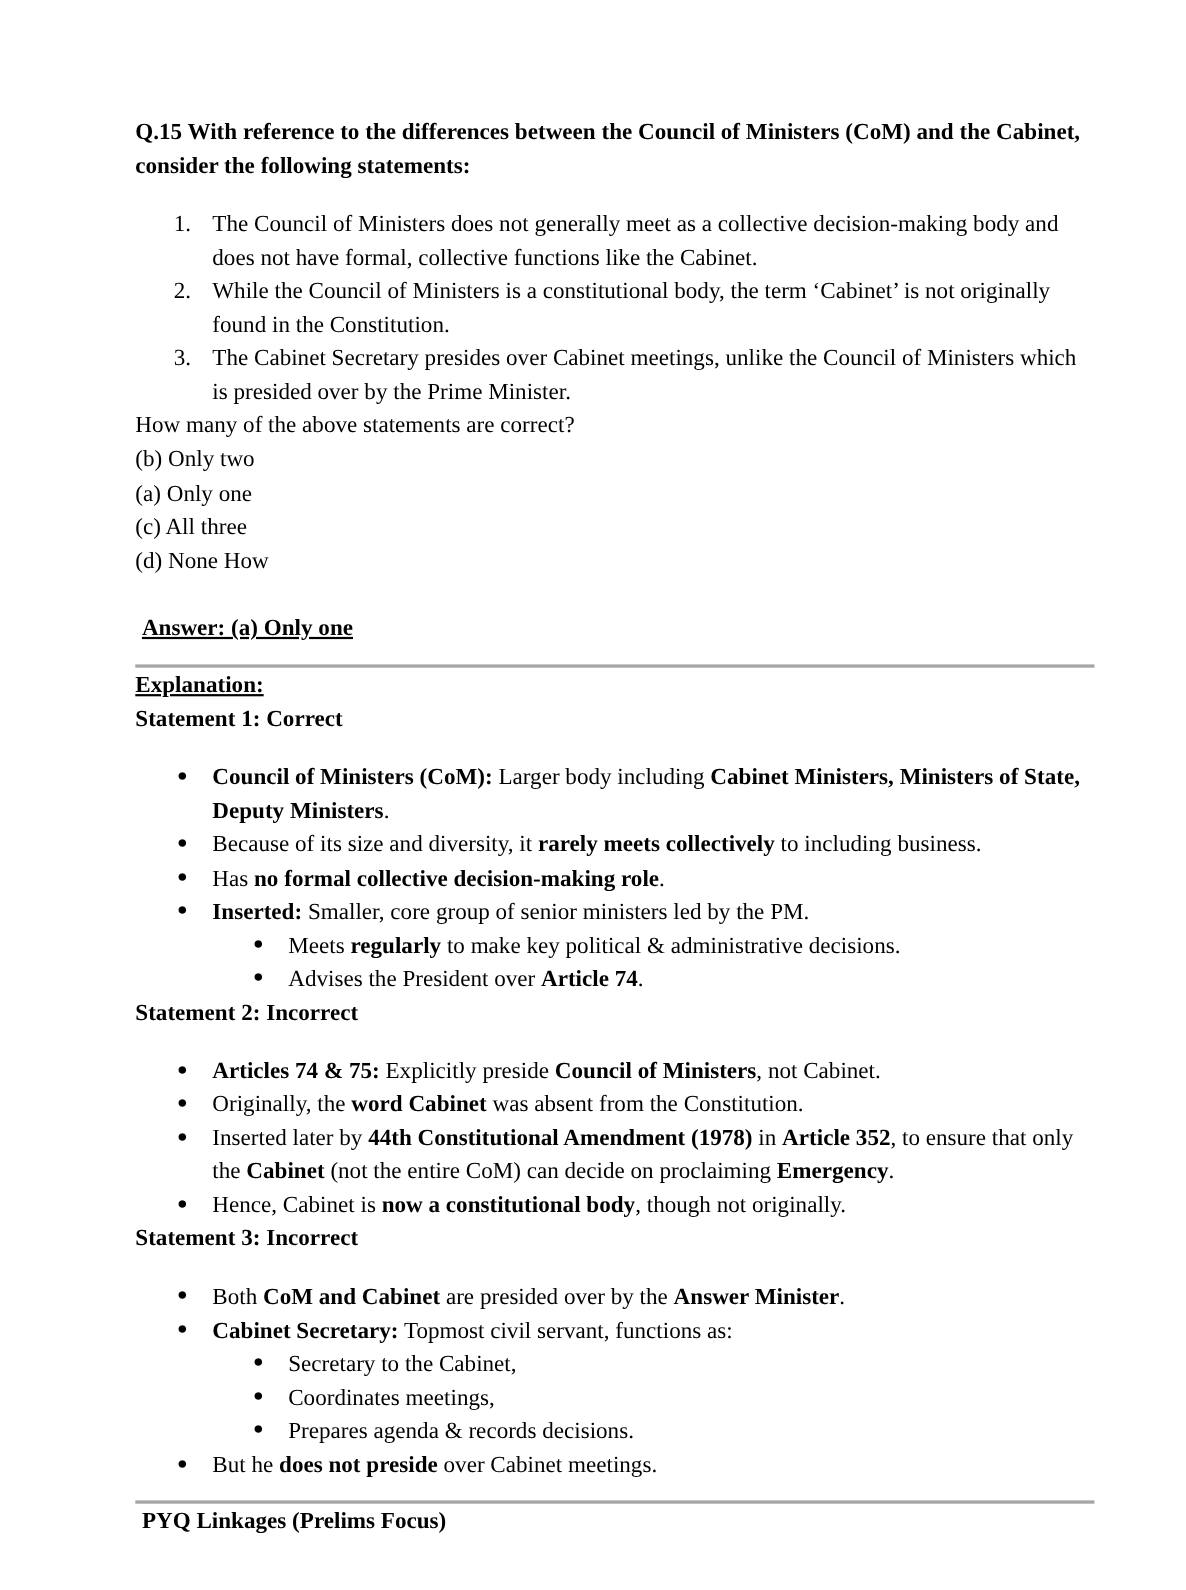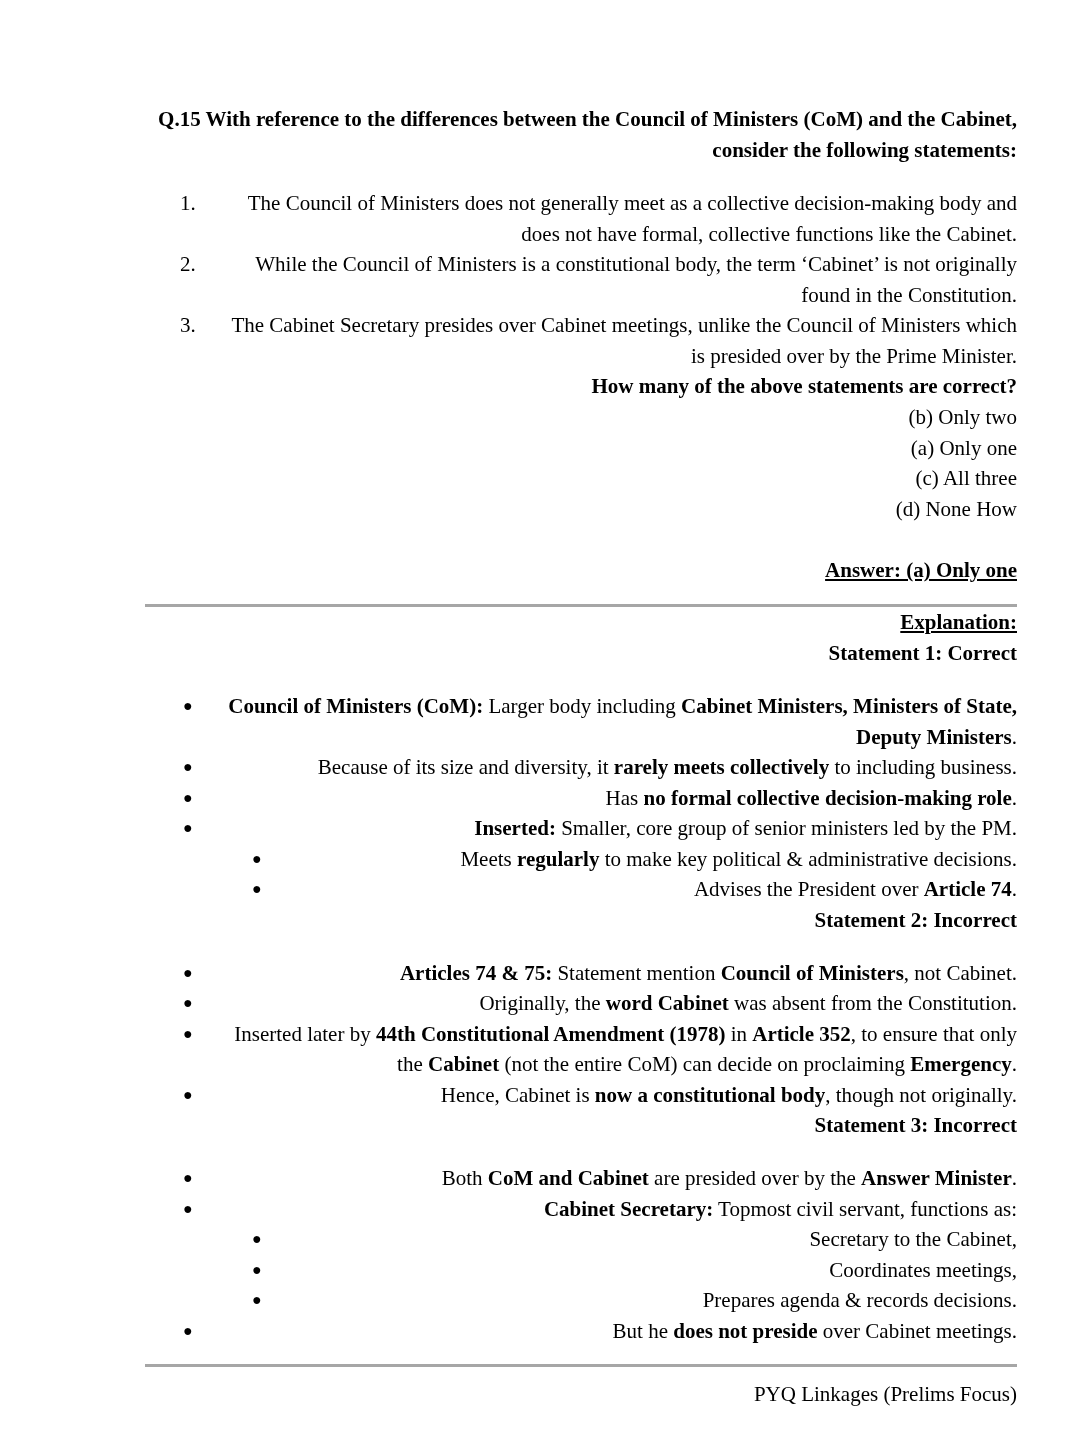--- a/index.html
+++ b/index.html
@@ -2,39 +2,39 @@
 <html><head>
 <meta charset="utf-8">
 <style>
   html, body { margin: 0; padding: 0; background: #ffffff; }
   body {
     width: 1078px; height: 1445px; position: relative; overflow: hidden;
     font-family: "Liberation Serif", "DejaVu Serif", serif;
     color: #000000;
     font-size: 21px;
   }
-  .page { position: absolute; left: 145px; top: 104px; width: 872px; text-align: right; }
+  .page { position: absolute; left: 123px; top: 104px; width: 872px; }
   .q-title { font-weight: bold; line-height: 31px; margin: 0; }
   ol.statements { margin: 22px 0 0 0; padding: 0; list-style: none; }
   ol.statements li { position: relative; padding-left: 70px; line-height: 30.5px; }
   ol.statements li .num { position: absolute; left: 35px; top: 0; }
-  .prompt { font-weight: bold; line-height: 31px; }
+  .prompt { font-weight: normal; line-height: 31px; }
   .opt { line-height: 30.5px; }
   .answer { font-weight: bold; margin-top: 31px; padding-left: 6px; line-height: 31px; text-decoration: underline; }
   .rule { height: 3px; background: #a6a6a6; margin: 18px 0 0 0; width: 872px; }
   .expl-head { font-weight: bold; text-decoration: underline; margin-top: 0; line-height: 31px; }
   .stmt-head { font-weight: bold; line-height: 31px; }
   ul.bul { list-style: none; margin: 0; padding: 0; }
   ul.bul.gap { margin-top: 22px; }
   ul.bul li { position: relative; padding-left: 70px; line-height: 30.5px; }
   ul.bul li .dot { position: absolute; left: 38px; top: 0; font-size: 16px; }
   ul.bul li.sub { padding-left: 139px; }
   ul.bul li.sub .dot { left: 107px; }
   b { font-weight: bold; }
-  .pyq { font-weight: normal; margin-top: 12px; padding-left: 6px; line-height: 31px; }
+  .pyq { font-weight: bold; margin-top: 0; padding-left: 6px; line-height: 31px; }
 </style>
 </head>
 <body>
 
 <div class="page">
   <p class="q-title">Q.15 With reference to the differences between the Council of Ministers (CoM) and the Cabinet, consider the following statements:</p>
 
   <ol class="statements">
     <li><span class="num">1.</span><span>The Council of Ministers does not generally meet as a collective decision-making body and does not have formal, collective functions like the Cabinet.</span></li>
     <li><span class="num">2.</span><span>While the Council of Ministers is a constitutional body, the term ‘Cabinet’ is not originally found in the Constitution.</span></li>
@@ -58,21 +58,21 @@
       <ul class="bul gap">
         <li><span class="dot">●</span><b>Council of Ministers (CoM):</b><span> Larger body including </span><b>Cabinet Ministers, Ministers of State, Deputy Ministers</b><span>.</span></li>
         <li><span class="dot">●</span><span>Because of its size and diversity, it </span><b>rarely meets collectively</b><span> to including business.</span></li>
         <li><span class="dot">●</span><span>Has </span><b>no formal collective decision-making role</b><span>.</span></li>
         <li><span class="dot">●</span><b>Inserted:</b><span> Smaller, core group of senior ministers led by the PM.</span></li>
         <li class="sub"><span class="dot">●</span><span>Meets </span><b>regularly</b><span> to make key political &amp; administrative decisions.</span></li>
         <li class="sub"><span class="dot">●</span><span>Advises the President over </span><b>Article 74</b><span>.</span></li>
       </ul>
       <div class="stmt-head">Statement 2: Incorrect</div>
       <ul class="bul gap">
-        <li><span class="dot">●</span><b>Articles 74 &amp; 75:</b><span> Statement mention </span><b>Council of Ministers</b><span>, not Cabinet.</span></li>
+        <li><span class="dot">●</span><b>Articles 74 &amp; 75:</b><span> Explicitly preside </span><b>Council of Ministers</b><span>, not Cabinet.</span></li>
         <li><span class="dot">●</span><span>Originally, the </span><b>word Cabinet</b><span> was absent from the Constitution.</span></li>
         <li><span class="dot">●</span><span>Inserted later by </span><b>44th Constitutional Amendment (1978)</b><span> in </span><b>Article 352</b><span>, to ensure that only the </span><b>Cabinet</b><span> (not the entire CoM) can decide on proclaiming </span><b>Emergency</b><span>.</span></li>
         <li><span class="dot">●</span><span>Hence, Cabinet is </span><b>now a constitutional body</b><span>, though not originally.</span></li>
       </ul>
       <div class="stmt-head">Statement 3: Incorrect</div>
       <ul class="bul gap">
         <li><span class="dot">●</span><span>Both </span><b>CoM and Cabinet</b><span> are presided over by the </span><b>Answer Minister</b><span>.</span></li>
         <li><span class="dot">●</span><b>Cabinet Secretary:</b><span> Topmost civil servant, functions as:</span></li>
         <li class="sub"><span class="dot">●</span><span>Secretary to the Cabinet,</span></li>
         <li class="sub"><span class="dot">●</span><span>Coordinates meetings,</span></li>

